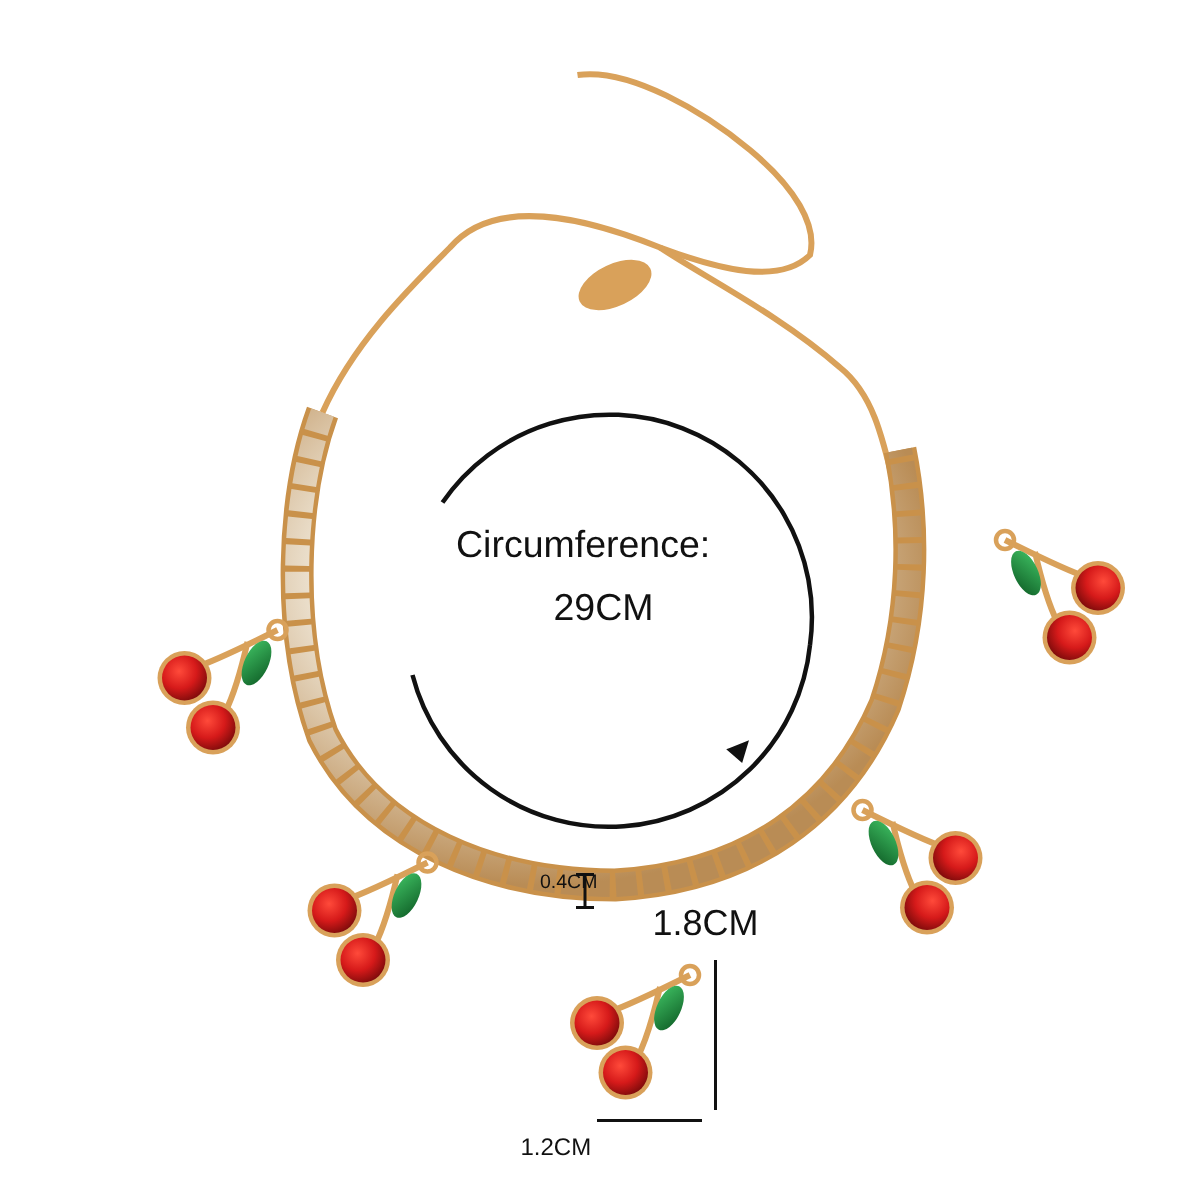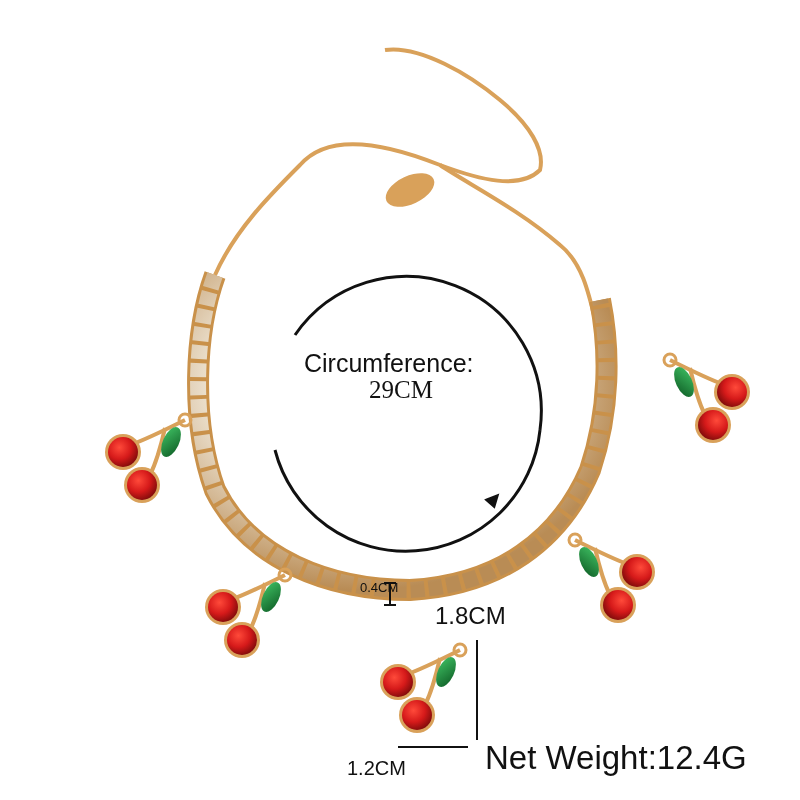--- a/index.html
+++ b/index.html
@@ -1,23 +1,23 @@
 <!DOCTYPE html>
 <html><head>
 <meta charset="utf-8">
 <style>
   html, body { margin: 0; padding: 0; background: #ffffff; }
   .stage { position: relative; width: 800px; height: 800px; background: #fff; overflow: hidden; font-family: "Liberation Sans", sans-serif; color: #111; }
   svg.art { position: absolute; left: 0; top: 0; }
   .label { position: absolute; white-space: nowrap; line-height: 1; }
   .circ1 { left: 304px; top: 351px; font-size: 25px; }
-  .circ2 { left: 369px; top: 377px; font-size: 25px; font-family: Liberation Serif, serif; }
+  .circ2 { left: 369px; top: 393px; font-size: 25px; }
   .l04 { left: 360px; top: 557px; font-size: 13px; margin-top: 24px; }
   .l18 { left: 435px; top: 604px; font-size: 24px; text-align: center; }
-  .l12 { left: 347px; top: 758px; font-size: 20px; }
+  .l12 { left: 347px; top: 758px; font-size: 16px; }
   .nw { left: 485px; top: 741px; font-size: 33px; }
 </style>
 </head>
 <body>
 
 <div class="stage">
   <svg class="art" width="800" height="800" viewBox="0 0 800 800">
     <defs>
       <radialGradient id="stoneG" cx="40%" cy="35%" r="65%">
         <stop offset="0%" stop-color="#ffffff"></stop>
@@ -77,14 +77,13 @@
       <line x1="477" y1="640" x2="477" y2="740"></line>
       <line x1="398" y1="747" x2="468" y2="747"></line>
     </g>
   </svg>
 
   <span class="label circ1">Circumference:</span>
   <span class="label circ2">29CM</span>
   <span class="label l04">0.4CM</span>
   <span class="label l18">1.8CM</span>
   <span class="label l12">1.2CM</span>
-  <span class="label nw">Net Weight:12.4G</span>
 </div>
 
 </body></html>

